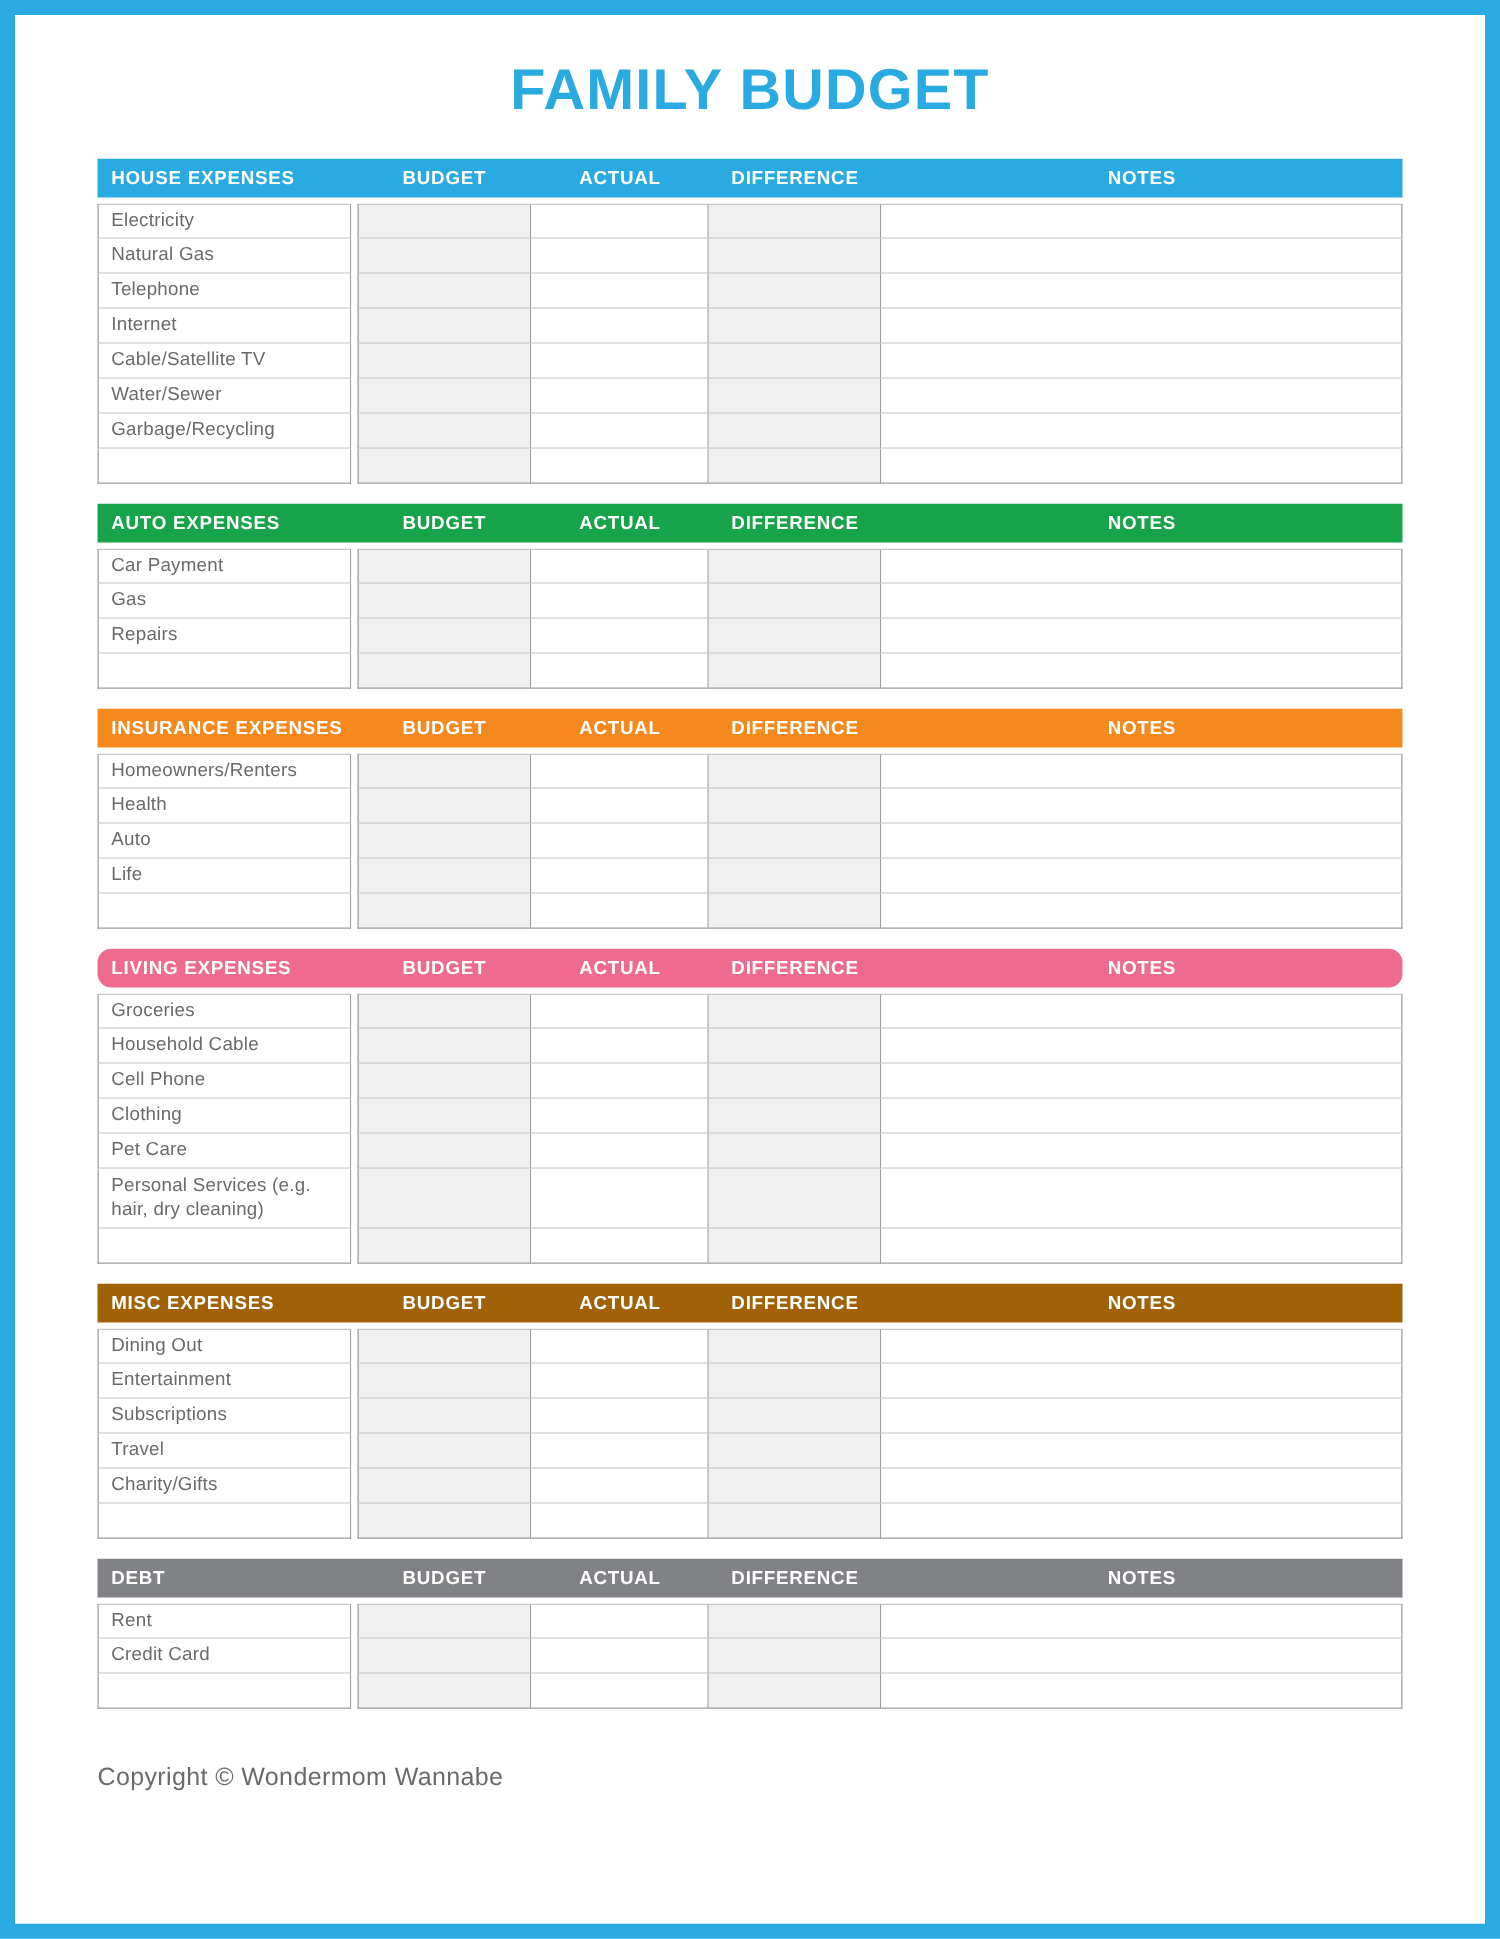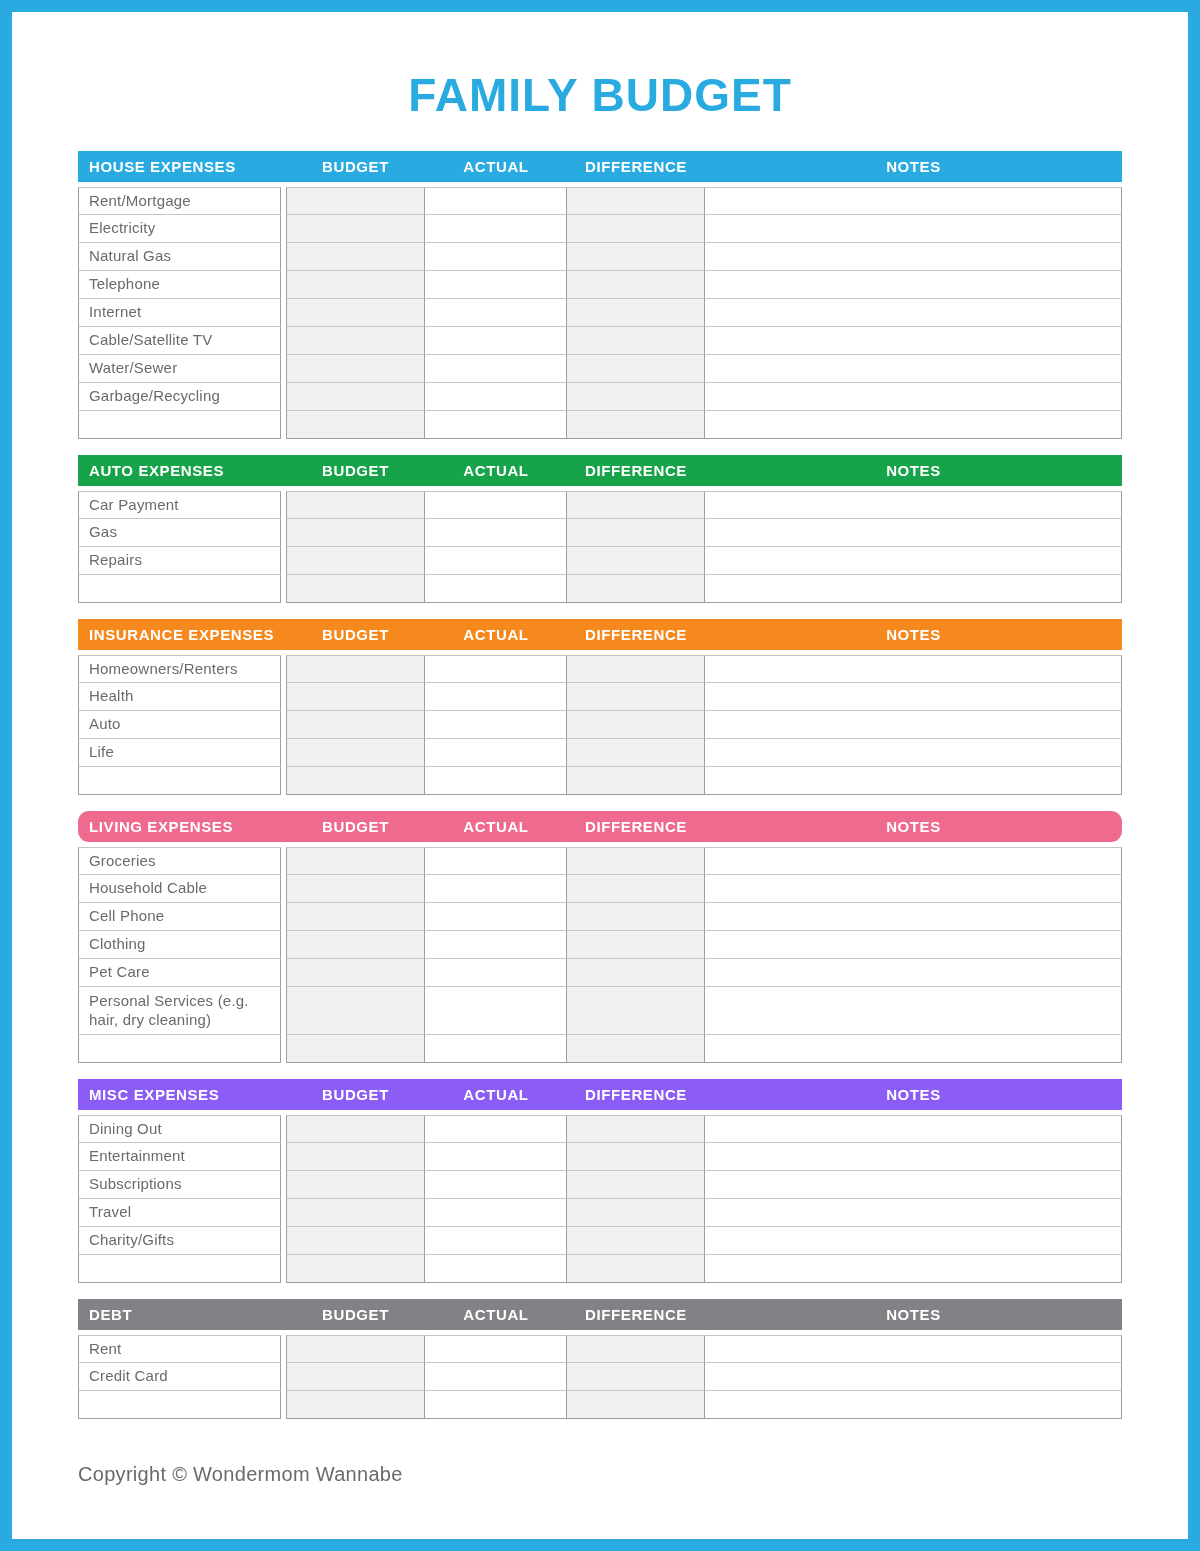--- a/index.html
+++ b/index.html
@@ -11,21 +11,21 @@
     border: 12px solid #29ABE2;
     overflow: hidden;
     font-family: "Liberation Sans", sans-serif;
   }
   .page {
     width: 100%;
     height: 100%;
     padding: 34px 66px 0 66px;
   }
   .title {
-    margin: 24px 0 30px 0;
+    margin: 0 0 30px 0;
     text-align: center;
     color: #29ABE2;
     font-size: 46px;
     line-height: 1.1;
     font-weight: bold;
     letter-spacing: 1px;
   }
   .section { margin-bottom: 16px; }
   .hdr {
     display: grid;
@@ -86,28 +86,20 @@
       <div class="section">
         <div class="hdr" style="background: rgb(41, 171, 226);">
           <div class="hdr-title">HOUSE EXPENSES</div>
           <div class="hdr-col">BUDGET</div>
           <div class="hdr-col">ACTUAL</div>
           <div class="hdr-col">DIFFERENCE</div>
           <div class="hdr-col">NOTES</div>
         </div>
         <div class="grid">
           <div class="row">
-            <div class="cell label-cell">Rent/Mortgage</div>
-            <div class="gutter"></div>
-            <div class="cell input-cell budget shaded" style="background: rgb(240, 240, 240);"></div>
-            <div class="cell input-cell"></div>
-            <div class="cell input-cell shaded" style="background: rgb(240, 240, 240);"></div>
-            <div class="cell input-cell"></div>
-          </div>
-          <div class="row">
             <div class="cell label-cell">Electricity</div>
             <div class="gutter"></div>
             <div class="cell input-cell budget shaded" style="background: rgb(240, 240, 240);"></div>
             <div class="cell input-cell"></div>
             <div class="cell input-cell shaded" style="background: rgb(240, 240, 240);"></div>
             <div class="cell input-cell"></div>
           </div>
           <div class="row">
             <div class="cell label-cell">Natural Gas</div>
             <div class="gutter"></div>
@@ -321,21 +313,21 @@
             <div class="cell label-cell"></div>
             <div class="gutter"></div>
             <div class="cell input-cell budget shaded" style="background: rgb(240, 240, 240);"></div>
             <div class="cell input-cell"></div>
             <div class="cell input-cell shaded" style="background: rgb(240, 240, 240);"></div>
             <div class="cell input-cell"></div>
           </div>
         </div>
       </div>
       <div class="section">
-        <div class="hdr" style="background: #8b5cf6;">
+        <div class="hdr" style="background: #a16207;">
           <div class="hdr-title">MISC EXPENSES</div>
           <div class="hdr-col">BUDGET</div>
           <div class="hdr-col">ACTUAL</div>
           <div class="hdr-col">DIFFERENCE</div>
           <div class="hdr-col">NOTES</div>
         </div>
         <div class="grid">
           <div class="row">
             <div class="cell label-cell">Dining Out</div>
             <div class="gutter"></div>

